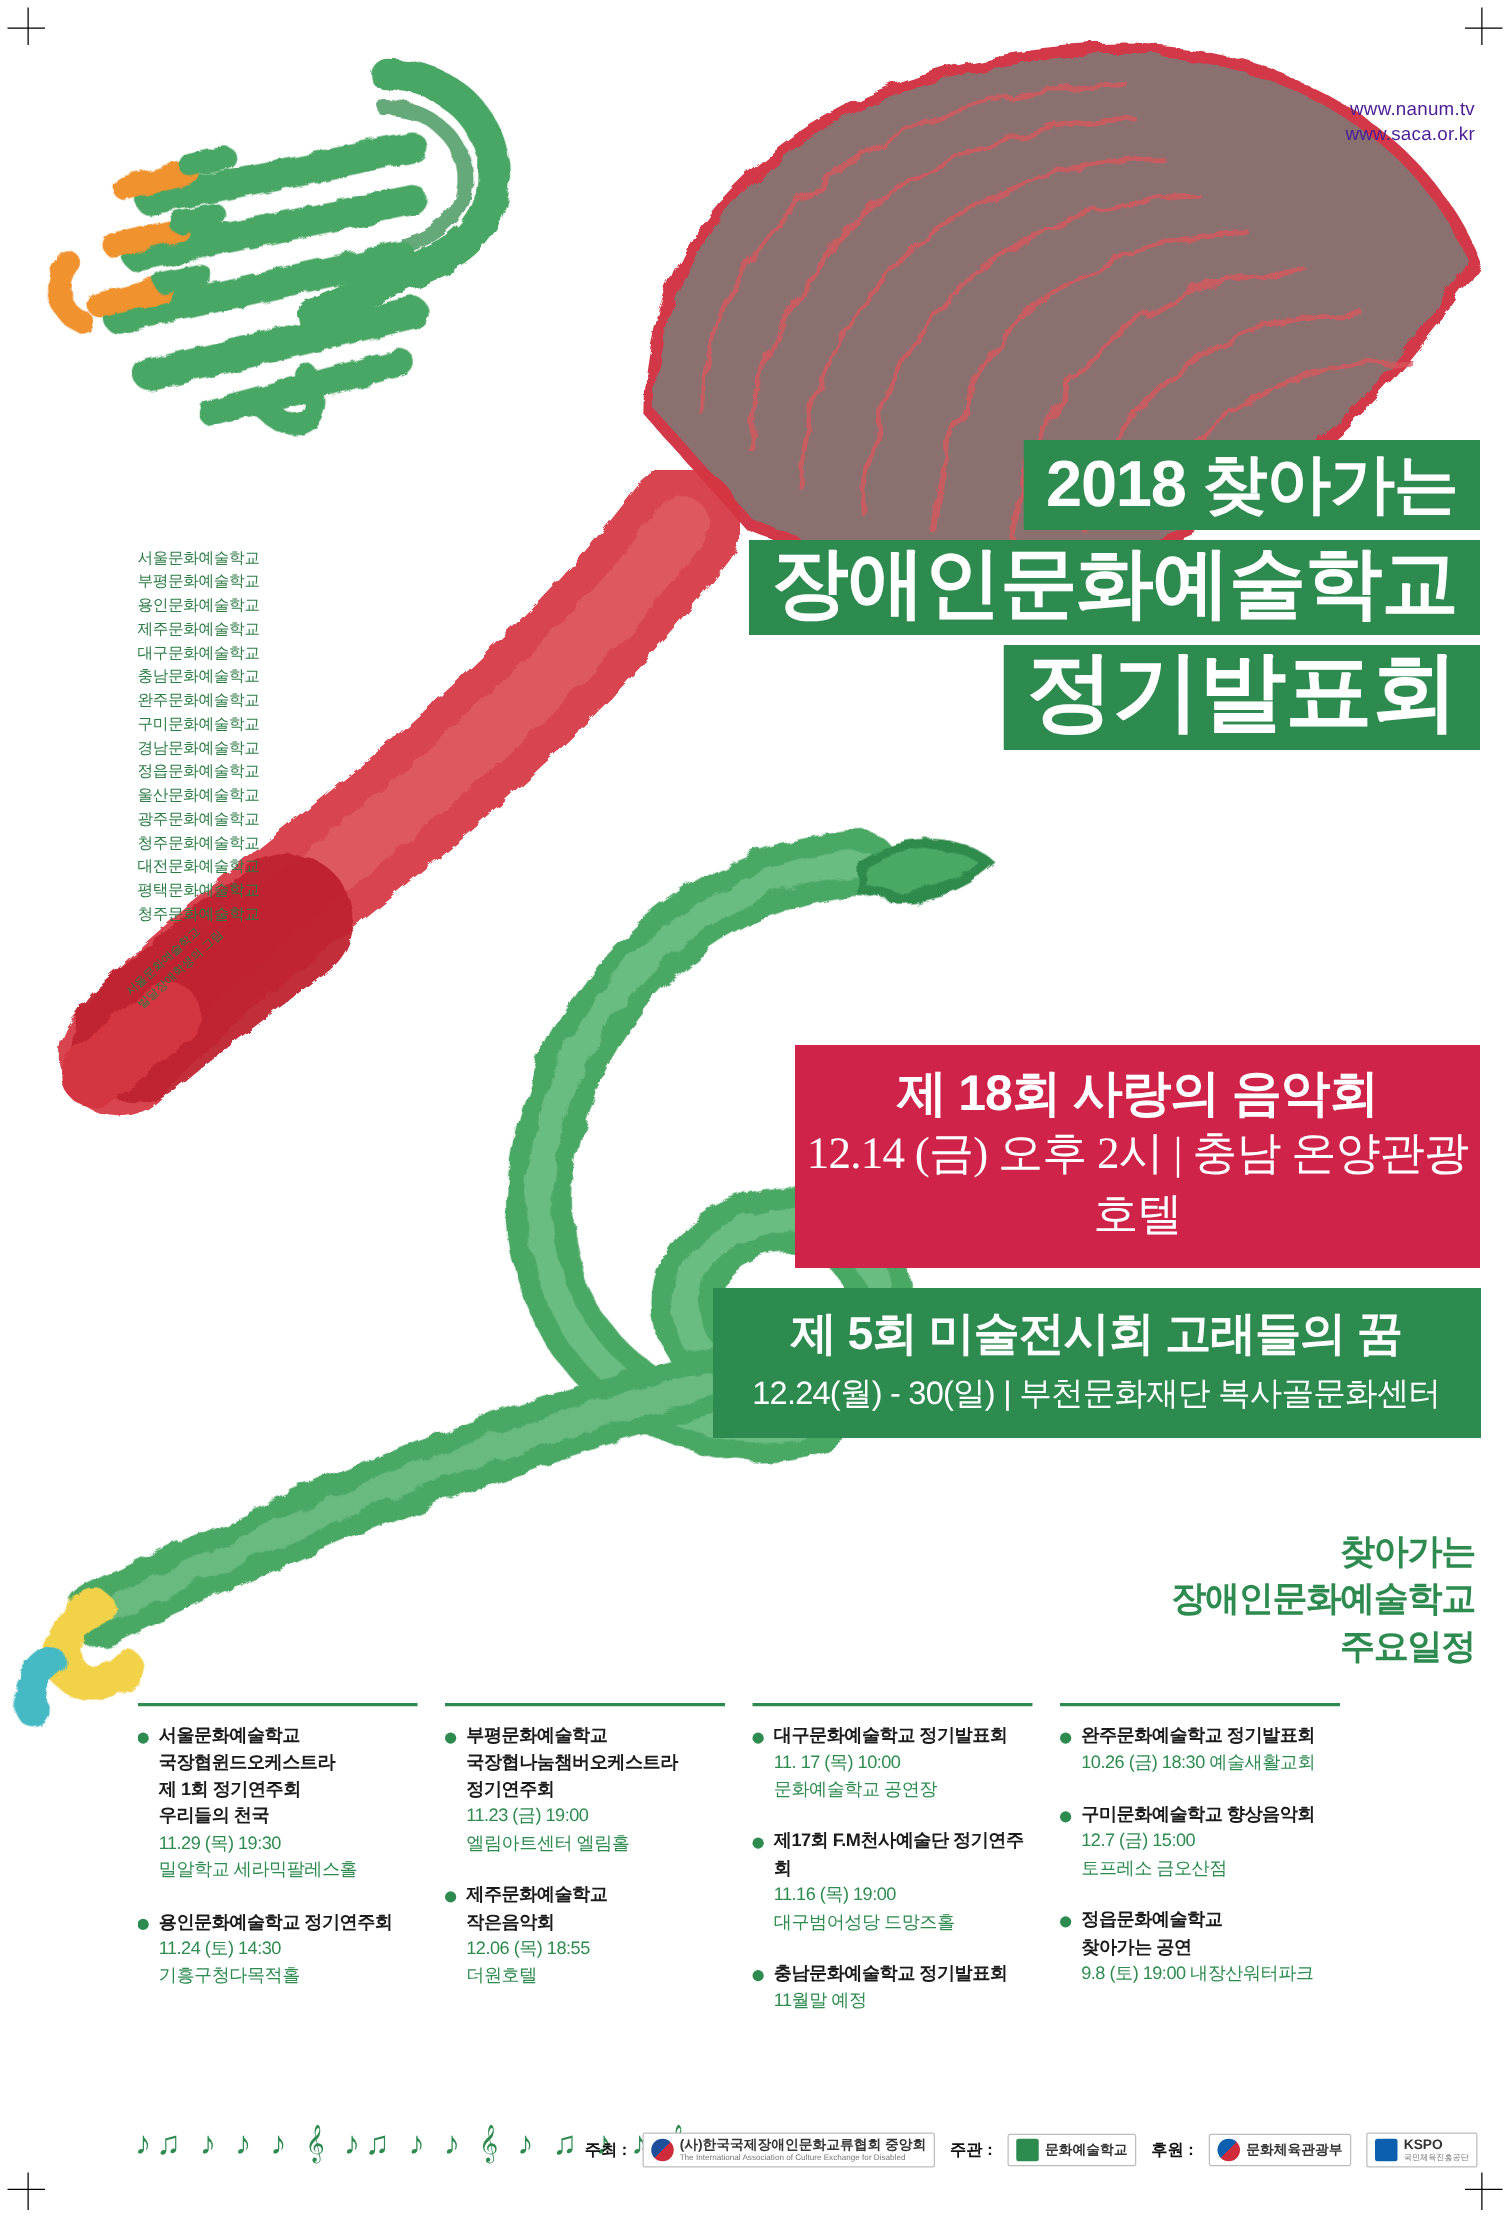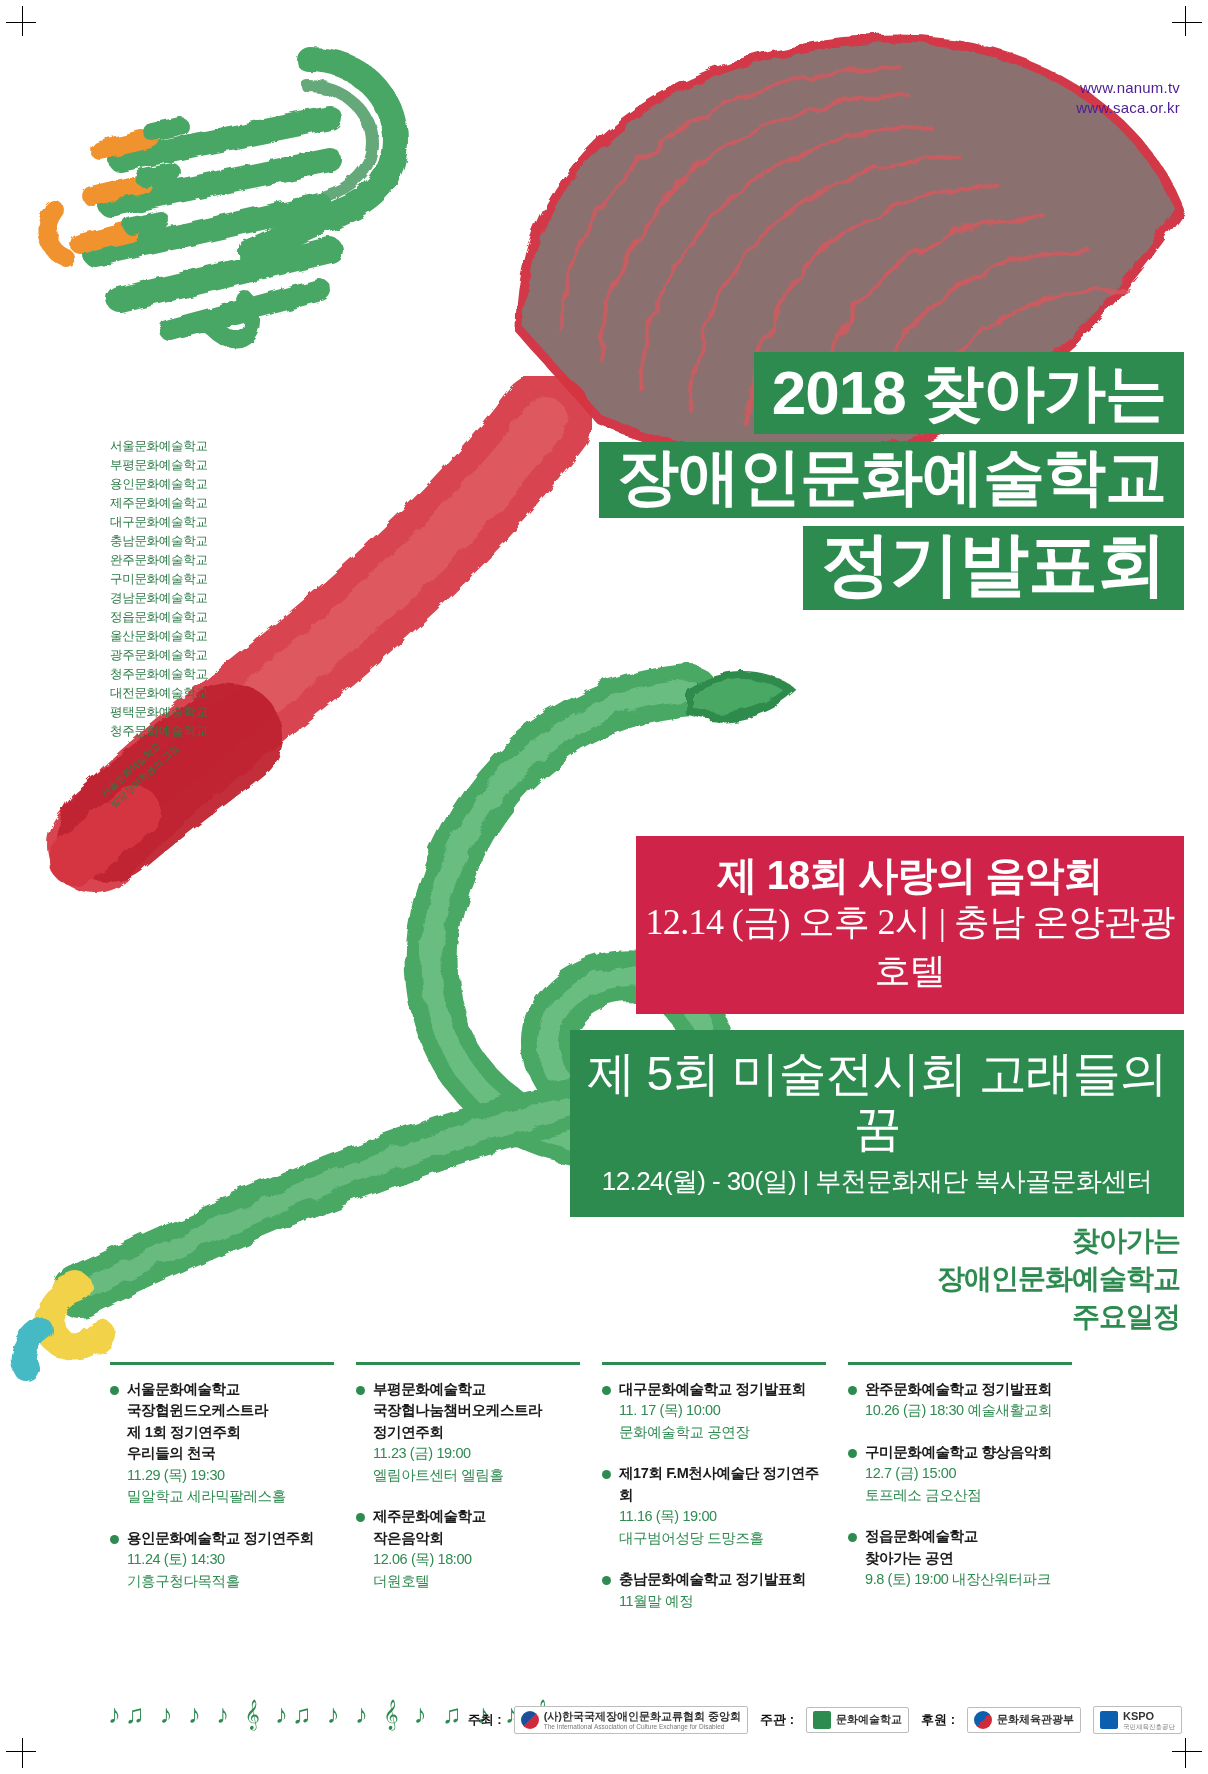--- a/index.html
+++ b/index.html
@@ -56,21 +56,21 @@
     display:inline-block;
     background:#2e8b50;
     color:#ffffff;
     font-weight:700;
     letter-spacing:-1px;
     padding:4px 18px 10px 18px;
     margin-bottom:8px;
     line-height:1;
     white-space:nowrap;
   }
-  .tbox.l1{font-size:62px;padding-top:10px;}
+  .tbox.l1{font-size:52px;padding-top:10px;}
   .tbox.l2{font-size:62px;}
   .tbox.l3{font-size:70px;font-family:Liberation Serif, serif;}
 
   
   .ev-red{
     position:absolute;right:24px;top:836px;
     width:548px;
     background:#d0234a;
     color:#ffffff;
     padding:16px 0 18px 0;
@@ -81,21 +81,21 @@
 
   
   .ev-green{
     position:absolute;right:24px;top:1030px;
     width:614px;
     background:#2e8b50;
     color:#ffffff;
     padding:16px 0 18px 0;
     text-align:center;
   }
-  .ev-green .h{font-size:48px;font-weight:400;letter-spacing:-1px;line-height:1.15;}
+  .ev-green .h{font-size:37px;font-weight:700;letter-spacing:-1px;line-height:1.15;}
   .ev-green .s{font-size:26px;font-weight:400;letter-spacing:-.6px;margin-top:8px;}
 
   
   .sch-head{
     position:absolute;right:28px;top:1222px;
     text-align:right;
     color:#2e8b50;
     font-weight:700;
     font-size:28px;
     line-height:1.35;
@@ -320,21 +320,21 @@
             <div class="t">정기연주회</div>
             <div class="d">11.23 (금) 19:00</div>
             <div class="d">엘림아트센터 엘림홀</div>
           </div>
         </div>
         <div class="entry">
           <div class="bullet"></div>
           <div class="etext">
             <div class="t">제주문화예술학교</div>
             <div class="t">작은음악회</div>
-            <div class="d">12.06 (목) 18:00</div>
+            <div class="d">12.06 (목) 18:55</div>
             <div class="d">더원호텔</div>
           </div>
         </div>
       </div>
       <div class="col">
         <div class="rule"></div>
         <div class="entry">
           <div class="bullet"></div>
           <div class="etext">
             <div class="t">대구문화예술학교 정기발표회</div>

